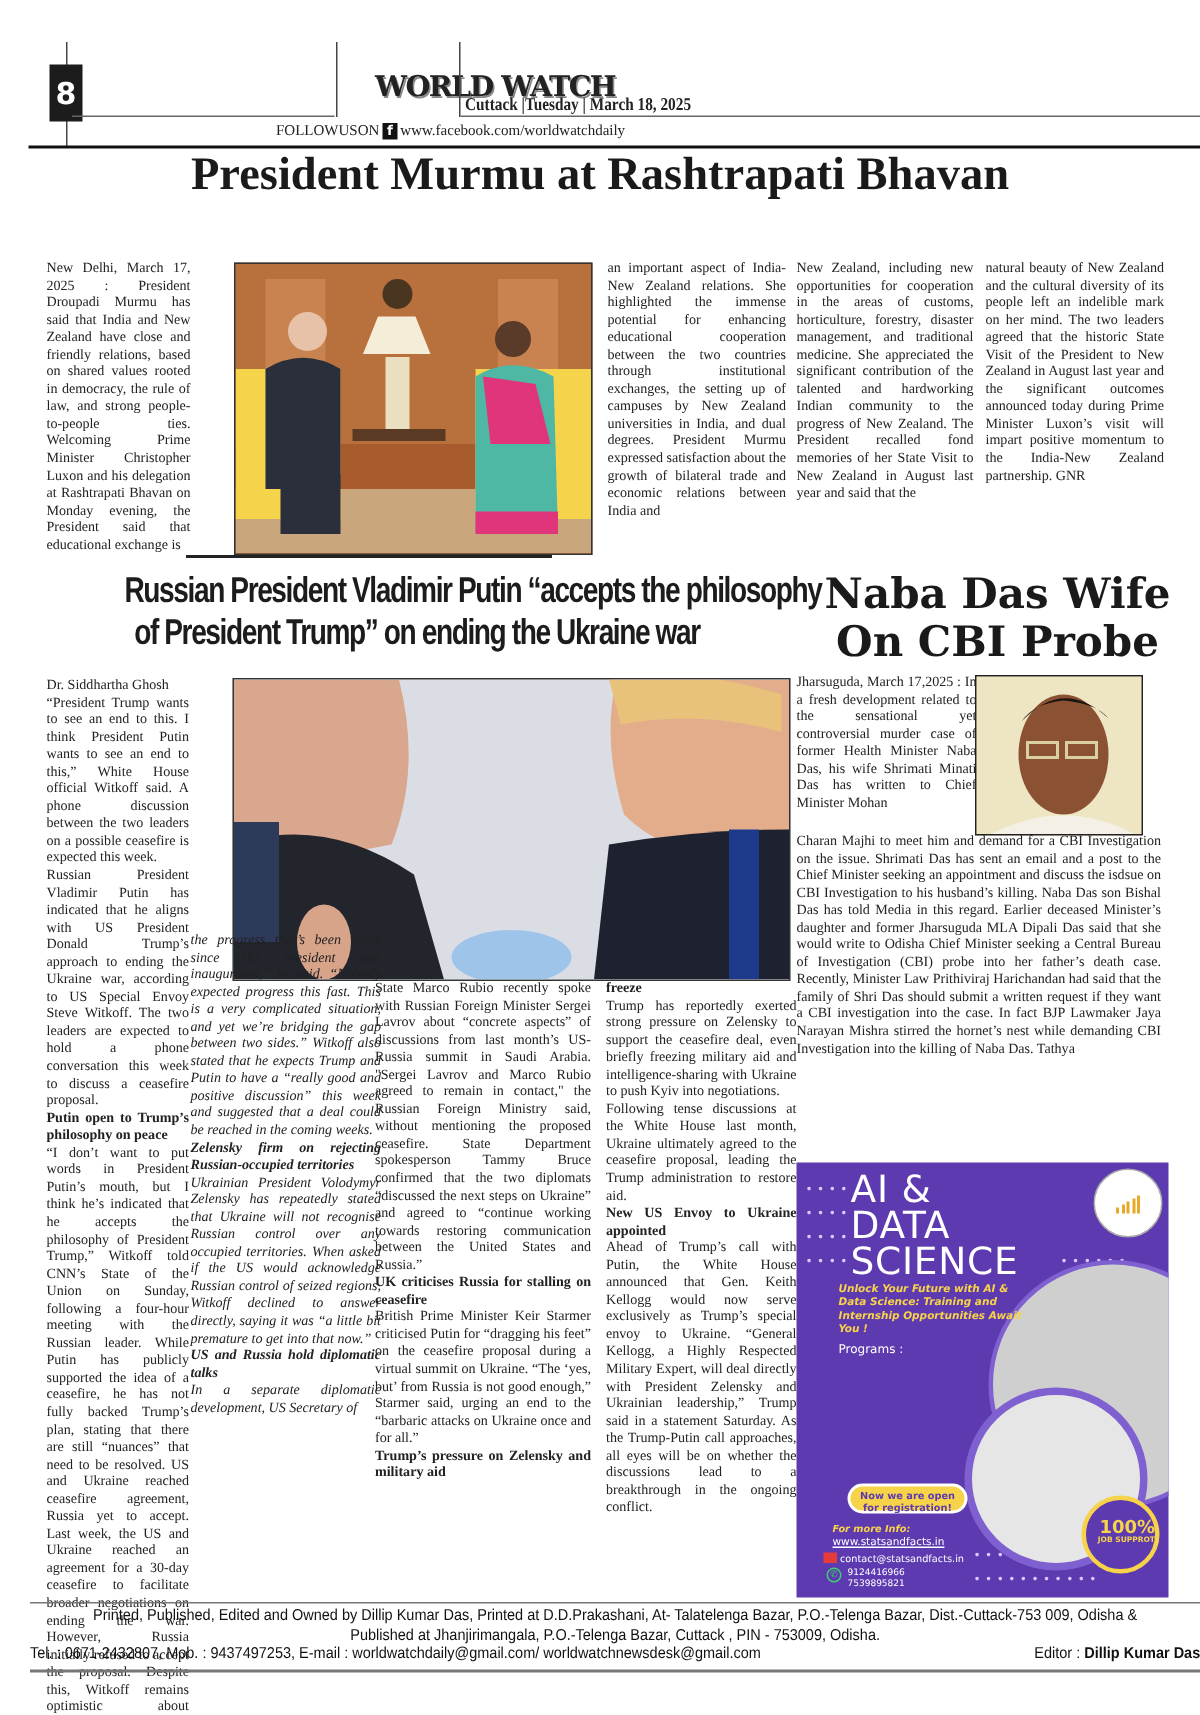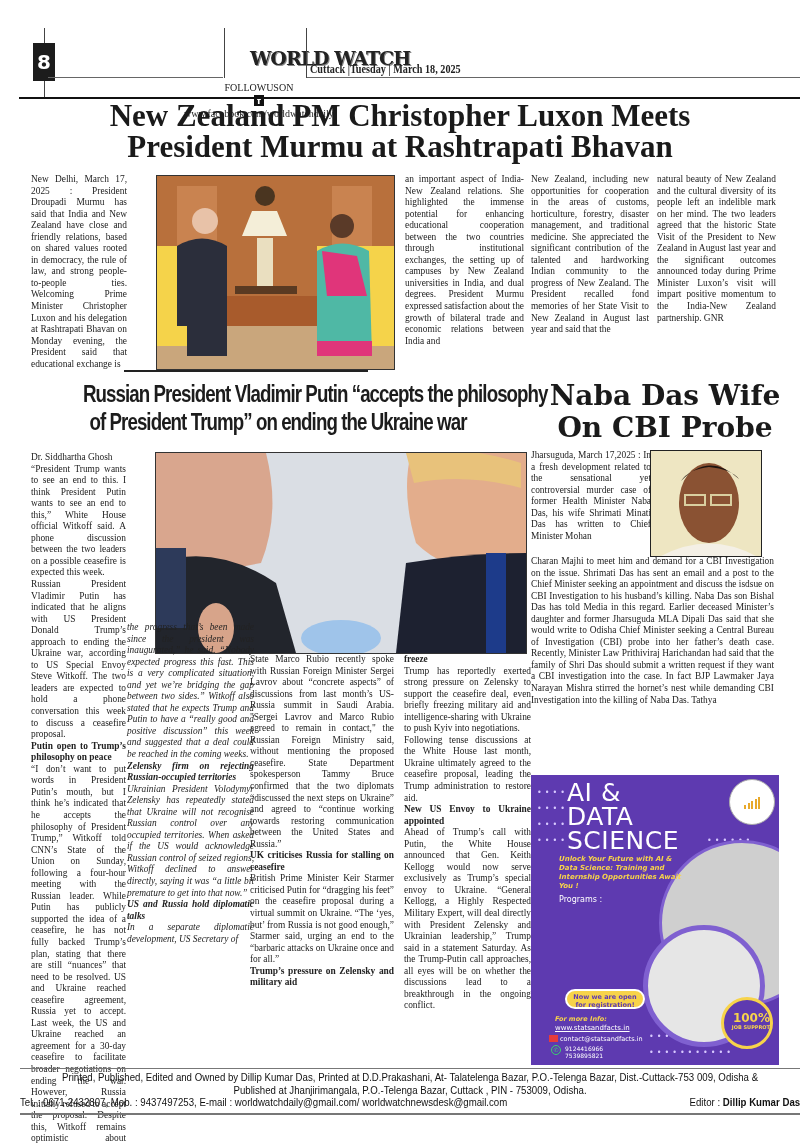--- a/index.html
+++ b/index.html
@@ -6,21 +6,21 @@
   body { width:800px; height:1143px; position:relative; overflow:hidden; font-family:"Liberation Serif", serif; color:#222; }
   .abs { position:absolute; }
   .pgnum { left:33px; top:43px; width:22px; height:38px; background:#1c1c1c; color:#fff; font-family:"DejaVu Sans", sans-serif; font-weight:bold; font-size:20px; text-align:center; line-height:38px; }
   .logo { left:250px; top:40px; width:120px; height:36px; font-family:"DejaVu Serif", serif; font-weight:bold; font-size:19px; letter-spacing:-1px; color:#222; text-shadow:1px 1px 0 #888; white-space:nowrap; line-height:36px; }
   .vline1 { left:44px; top:28px; width:1px; height:70px; background:#444; }
   .vline2 { left:224px; top:28px; width:1px; height:50px; background:#444; }
   .vline3 { left:306px; top:28px; width:1px; height:50px; background:#444; }
   .hline-a { left:48px; top:77px; width:175px; height:1px; background:#666; }
   .hline-b { left:307px; top:77px; width:496px; height:1px; background:#666; }
   .dateline { left:310px; top:62px; font-size:12px; font-family:"Liberation Serif", serif; font-weight:bold; white-space:nowrap; transform:scaleX(0.85); transform-origin:left; }
-  .follow { left:184px; top:82px; font-size:10px; white-space:nowrap; display:flex; align-items:center; gap:2px;flex-direction:column; }
+  .follow { left:184px; top:82px; font-size:10px; white-space:nowrap; display:flex; align-items:center; gap:2px; }
   .fb { display:inline-block; width:10px; height:11px; background:#111; color:#fff; font-family:"DejaVu Sans", sans-serif; font-size:9px; font-weight:bold; text-align:center; line-height:12px; }
   .thickrule { left:19px; top:97px; width:786px; height:2px; background:#111; }
   .headline1 { left:20px; top:100px; width:760px; text-align:center; font-size:31px; font-weight:bold; line-height:31px; color:#1a1a1a; }
   
   .col { font-size:9.4px; line-height:11.55px; text-align:justify; hyphens:auto; }
   .s1c1 { left:31px; top:174px; width:96px; }
   .s1photo { left:156px; top:175px; width:237px; height:193px; border:1px solid #333; overflow:hidden; background:#b76a37; }
   .s1c2 { left:405px; top:174px; width:119px; }
   .s1c3 { left:531px; top:174px; width:118px; }
   .s1c4 { left:657px; top:174px; width:119px; }
@@ -80,21 +80,20 @@
 <div class="abs hline-b"></div>
 <div class="abs dateline">Cuttack |Tuesday | March   18, 2025</div>
 <div class="abs follow">
   <span>FOLLOWUSON</span>
   <span class="fb">f</span>
   <span>www.facebook.com/worldwatchdaily</span>
 </div>
 <div class="abs thickrule"></div>
 
 <div class="abs headline1">
-  <div>New Zealand PM Christopher Luxon Meets</div>
   <div>President Murmu at Rashtrapati Bhavan</div>
 </div>
 <div class="abs col s1c1">New Delhi, March 17, 2025 : President Droupadi Murmu has said that India and New Zealand have close and friendly relations, based on shared values rooted in democracy, the rule of law, and strong people-to-people ties. Welcoming Prime Minister Christopher Luxon and his delegation at Rashtrapati Bhavan on Monday evening, the President said that educational exchange is</div>
 <div class="abs s1photo" title="President Murmu and PM Luxon seated at Rashtrapati Bhavan">
   <svg width="237" height="193" viewBox="0 0 237 193">
     <rect width="237" height="193" fill="#a85b2c"></rect>
     <rect x="0" y="0" width="237" height="120" fill="#b8703c"></rect>
     <rect x="20" y="10" width="40" height="100" fill="#c98350"></rect>
     <rect x="175" y="10" width="40" height="100" fill="#c98350"></rect>
     <circle cx="108" cy="20" r="10" fill="#4a3520"></circle>

